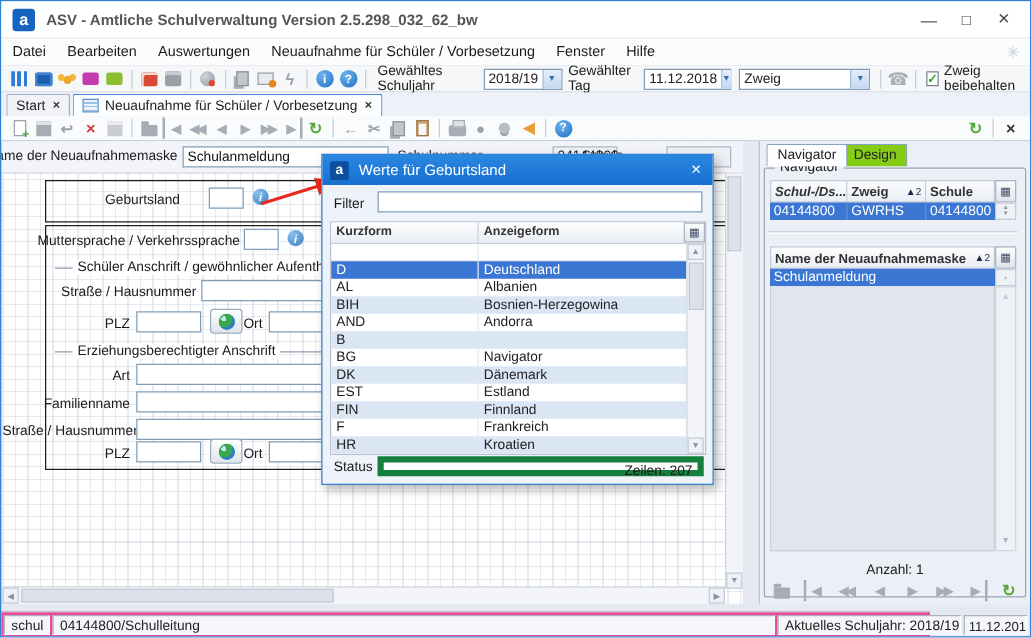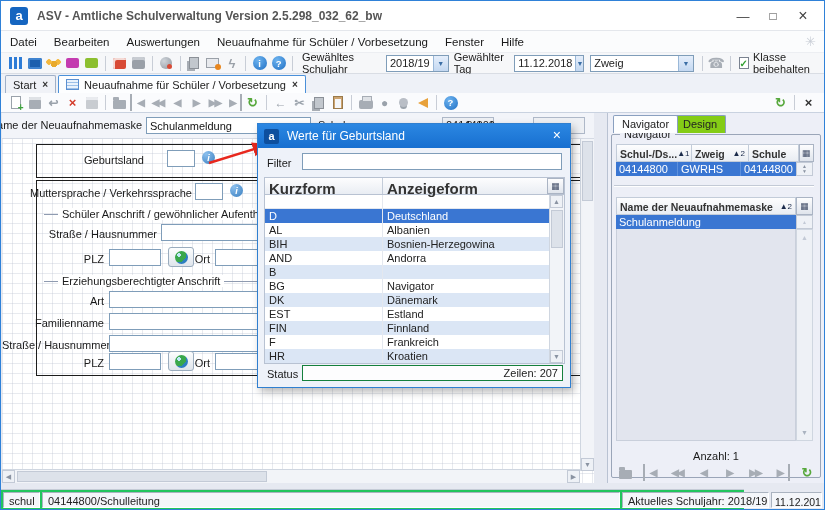--- a/index.html
+++ b/index.html
@@ -126,33 +126,33 @@
             background:#eef2f9; box-shadow:3px 4px 8px rgba(0,0,0,.28); }
   .dlgtitle { position:absolute; left:0; top:0; width:100%; height:24px;
               background:linear-gradient(#2b87e2,#176fd0); display:flex; align-items:center; }
   .dlglogo { width:15px; height:15px; margin-left:6px; background:#0d4f9e; color:#fff; border-radius:2px;
              display:flex; align-items:center; justify-content:center; font-weight:bold; font-size:11px; }
   .dlgtext { margin-left:8px; color:#fff; font-size:12px; }
   .dlgclose { position:absolute; right:9px; top:3px; color:#fff; font-size:14px; }
   .dtable { position:absolute; left:6px; top:53px; width:301px; height:187px; background:#fff; border:1px solid #b8c2d2; }
   .dhead { display:flex; height:17px; border-bottom:1px solid #b8c2d2; }
   .dhc { background:linear-gradient(#fdfdfe,#e9edf3); border-right:1px solid #c3ccd9; font-weight:bold;
-         font-size:15px; color:#333; padding:2px 4px 0; display:flex; justify-content:space-between; }
+         font-size:10px; color:#333; padding:2px 4px 0; display:flex; justify-content:space-between; }
   .gridbtn { width:17px; background:linear-gradient(#fdfdfe,#dfe4ec); border:1px solid #aab4c4;
              color:#44506a; font-size:9px; display:flex; align-items:center; justify-content:center; }
   .drow { display:flex; height:14px; line-height:14px; width:284px; }
   .drow .c1 { width:118px; padding-left:4px; border-right:1px solid #e4e8ef; overflow:hidden; }
   .drow .c2 { flex:1; padding-left:4px; overflow:hidden; }
   .drow.alt { background:#dbe6f5; }
   .drow.sel { background:#3a76d2; color:#fff; }
   .dscroll { position:absolute; right:0; top:17px; width:15px; bottom:0; background:#f2f4f8; border-left:1px solid #cfd6e0; }
   .dsthumb { position:absolute; left:1px; top:15px; width:12px; height:38px; background:#dde2ea; border:1px solid #c3cad6; }
   .statusrow { position:absolute; left:0; bottom:5px; width:100%; height:17px; }
   .statusfield { position:absolute; left:44px; right:7px; height:16px; background:#fdfdfe;
-                 border:1px solid #15803d; text-align:right; padding:1px 4px; color:#1a1a1a; }
+                 border:5px solid #15803d; text-align:right; padding:1px 4px; color:#1a1a1a; }
 
   
   .arrowsvg { position:absolute; left:200px; top:135px; pointer-events:none; }
 
   
   .rpanel { position:absolute; left:606px; top:112px; width:217px; height:370px; background:#edeff7;
             border-left:1px solid #b9c2d2; }
   .rtab { position:absolute; top:2px; height:18px; padding:2px 8px 0; border:1px solid #8aa0c0;
           border-bottom:none; border-radius:2px 2px 0 0; background:#84cc16; }
   .rtab.active { background:#fdfeff; z-index:2; }
@@ -167,21 +167,21 @@
   .nrow { display:flex; height:14px; line-height:14px; background:#3a76d2; color:#fff; }
   .nrc { padding-left:3px; border-right:1px solid #5d90dc; overflow:hidden; }
   .spincol { width:17px; height:14px; background:#eef1f6; border:1px solid #c3cad6; display:flex;
              flex-direction:column; align-items:center; justify-content:center; color:#8a93a2; font-size:5px; line-height:5px; }
   .rdivider { position:absolute; left:6px; width:200px; border-top:1px solid #c3cad6; border-bottom:1px solid #fff; }
   .emptylist { position:absolute; left:8px; width:180px; background:#e2e5ee; border:1px solid #c9cfdb; border-top:none; }
   .anzahl { position:absolute; left:0; width:100%; text-align:center; color:#1a1a1a; }
   .navrow { position:absolute; left:0; width:100%; display:flex; justify-content:center; gap:7px; align-items:center; }
 
   
-  .statusbar { position:absolute; left:0; top:488px; width:743px; height:20px; background:#22c55e; border-top:1px solid #c5cbd6; }
+  .statusbar { position:absolute; left:0; top:488px; width:743px; height:20px; background:#ec4899; border-top:1px solid #c5cbd6; }
   .sbcell { position:absolute; top:2px; height:16px; background:#f4f6fa; border:1px solid;
             border-color:#aab3c0 #fff #fff #aab3c0; padding:2px 5px 0; white-space:nowrap; overflow:hidden; }
 </style>
 </head>
 <body>
 
 <div class="window">
 
   <div class="titlebar">
     <div class="applogo">a</div>
@@ -258,21 +258,21 @@
     </span>
     <span class="combo" style="width:132px; margin-left:6px;">
       <span class="combo-text">Zweig</span>
       <span class="combo-btn">▼</span>
     </span>
     <span class="tsep" style="margin-left:8px;"></span>
     <span class="tbico i-phone">☎</span>
     <span class="tsep"></span>
     <span class="cb-wrap">
       <span class="cb-box">✓</span>
-      <span>Klasse beibehalten</span>
+      <span>Zweig beibehalten</span>
     </span>
   </div>
 
   <div class="tabbar">
     <div class="tab">
       <span>Start</span>
       <span class="tabclose">×</span>
     </div>
     <div class="tab active">
       <span class="tabico"></span>
@@ -489,21 +489,21 @@
   </div>
 
   <div class="rpanel">
     <div class="rtab active" style="left:5px;">Navigator</div>
     <div class="rtab" style="left:66px;">Design</div>
     <div class="rfieldset"></div>
     <span class="rlegend">Navigator</span>
 
     <div class="ntable" style="top:31px; width:198px;">
       <div class="nhead">
-        <div class="nhc" style="width:76px;">
+        <div class="nhc" style="width:62px;font-style:italic;">
             <span>Schul-/Ds...</span>
             <span class="sortbadge">▲1</span>
           </div>
         <div class="nhc" style="width:63px;">
             <span>Zweig</span>
             <span class="sortbadge">▲2</span>
           </div>
         <div class="nhc" style="width:55px;">
             <span>Schule</span>
           </div>

